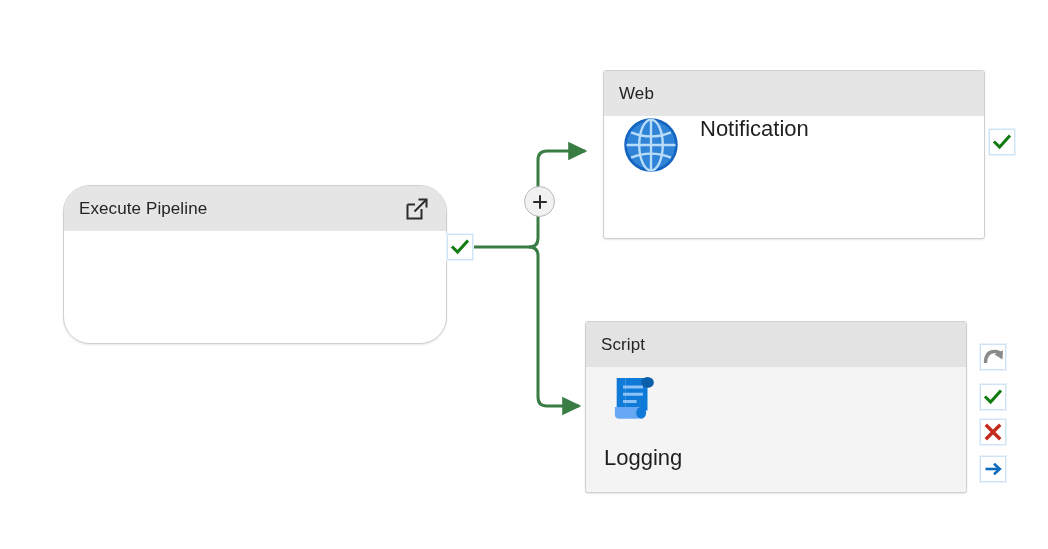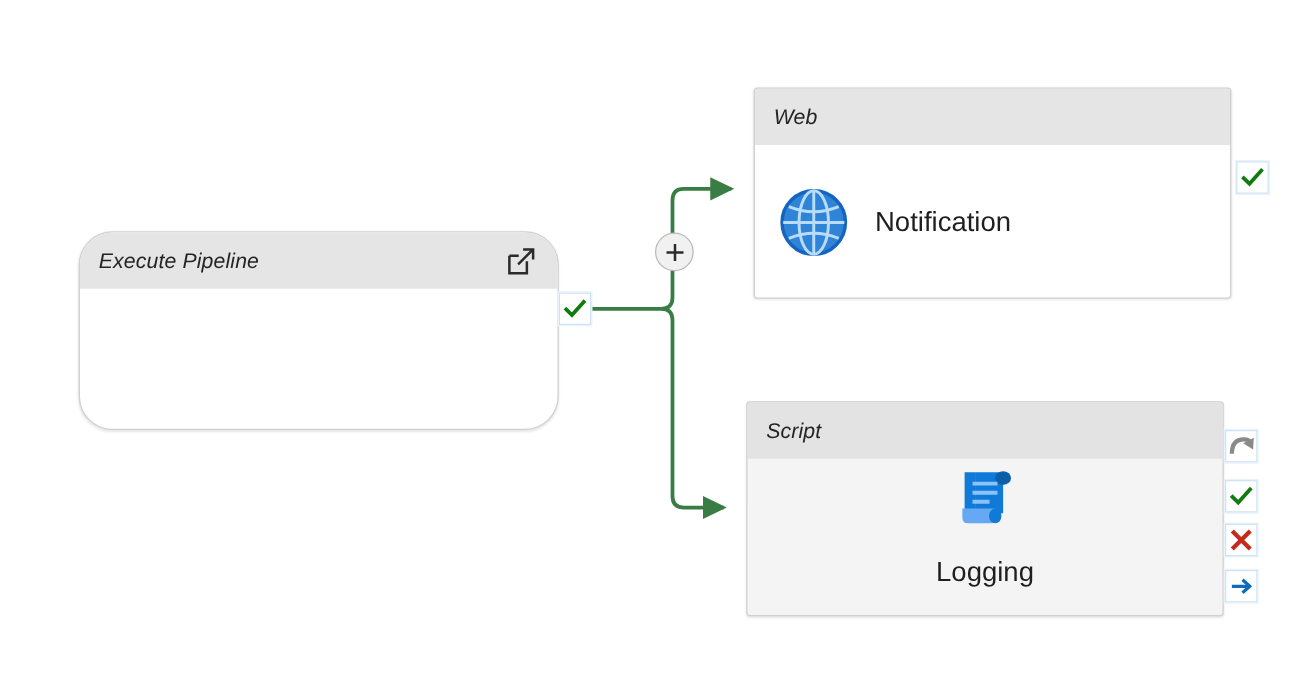--- a/index.html
+++ b/index.html
@@ -51,26 +51,24 @@
     align-items: center;
     padding: 0 14px 0 15px;
     font-size: 17px;
     color: #242424;
     letter-spacing: .1px;
   }
   .node-header .title {
     flex: 1 1 auto;
     white-space: nowrap;
     overflow: hidden;
-    font-style: italic;
   }
   .node-body {
     box-sizing: border-box;
     display: flex;
-    align-items: center;
     gap: 20px;
     padding: 0 18px;
   }
   .node-body .label {
     font-size: 22px;
     color: #1f1f1f;
     white-space: nowrap;
   }
   .node-icon {
     flex: 0 0 auto;
@@ -79,21 +77,21 @@
     display: block;
   }
 
   
   #node-execute-pipeline { left: 63px;  top: 185px; width: 384px; height: 159px; border-radius: 27px; }
   #node-execute-pipeline .node-body { height: 113px; }
 
   #node-web { left: 603px; top: 70px; width: 382px; height: 169px; }
   #node-web .node-body { height: 123px; }
 
-  #node-script { left: 597px; top: 321px; width: 382px; height: 172px; background:#f4f4f4; }
+  #node-script { left: 585px; top: 321px; width: 382px; height: 172px; background:#f4f4f4; }
   #node-script .node-body { height: 126px; flex-direction: column; }
   #node-script .node-header { background:#e3e3e3; }
 
   
   .header-action {
     flex: 0 0 auto;
     width: 30px;
     height: 30px;
     display: flex;
     align-items: center;

